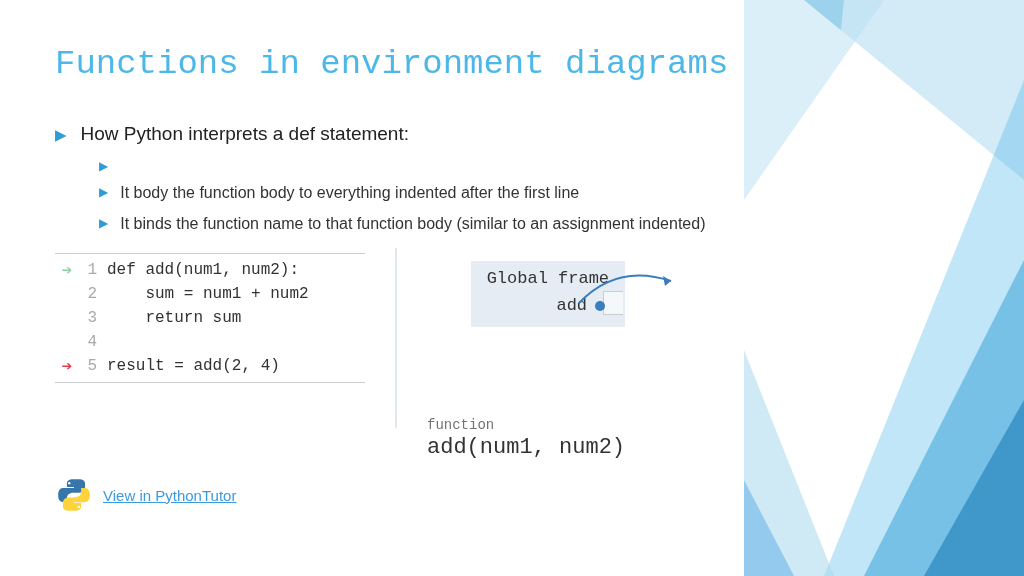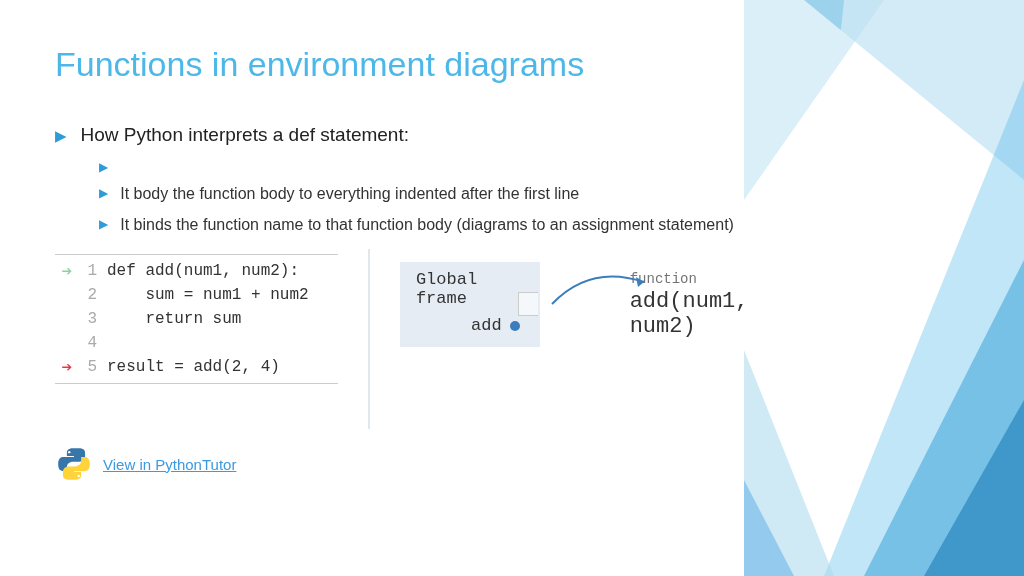--- a/index.html
+++ b/index.html
@@ -25,20 +25,21 @@
       position: relative;
       z-index: 1;
       padding: 45px 220px 30px 55px;
     }
     
     .title {
       font-size: 34px;
       font-weight: 400;
       color: #4db8e8;
       margin-bottom: 40px;
+      font-family: Liberation Mono, monospace;
     }
     
     .bullet-list {
       list-style: none;
     }
     
     .bullet-main {
       display: flex;
       align-items: flex-start;
       margin-bottom: 10px;
@@ -131,24 +132,25 @@
     
     .divider {
       width: 2px;
       height: 180px;
       background: #e0e8ee;
       margin-top: -5px;
     }
     
     .frame-side {
       display: flex;
-      align-items: center;
+      align-items: flex-end;
       gap: 90px;
       margin-top: 8px;
       position: relative;
+      flex-direction: column;
     }
     
     .global-frame {
       background: #e6ecf3;
       padding: 8px 16px 12px 16px;
       font-family: 'Consolas', 'Courier New', monospace;
       font-size: 17px;
       position: relative;
     }
     
@@ -248,21 +250,21 @@
     </li>
     <li class="bullet-sub">
       <span class="bullet-icon">▶</span>
     </li>
     <li class="bullet-sub">
       <span class="bullet-icon">▶</span>
       <span class="bullet-text">It body the function body to everything indented after the first line</span>
     </li>
     <li class="bullet-sub">
       <span class="bullet-icon">▶</span>
-      <span class="bullet-text">It binds the function name to that function body (diagrams to an assignment statement)</span>
+      <span class="bullet-text">It binds the function name to that function body (similar to an assignment indented)</span>
     </li>
   </ul>
 
   <div class="diagram-row">
     <div class="code-block">
       <div class="code-line">
         <span class="arrow-col">
             <span class="green-arrow">➔</span>
           </span>
         <span class="line-num">1</span>

